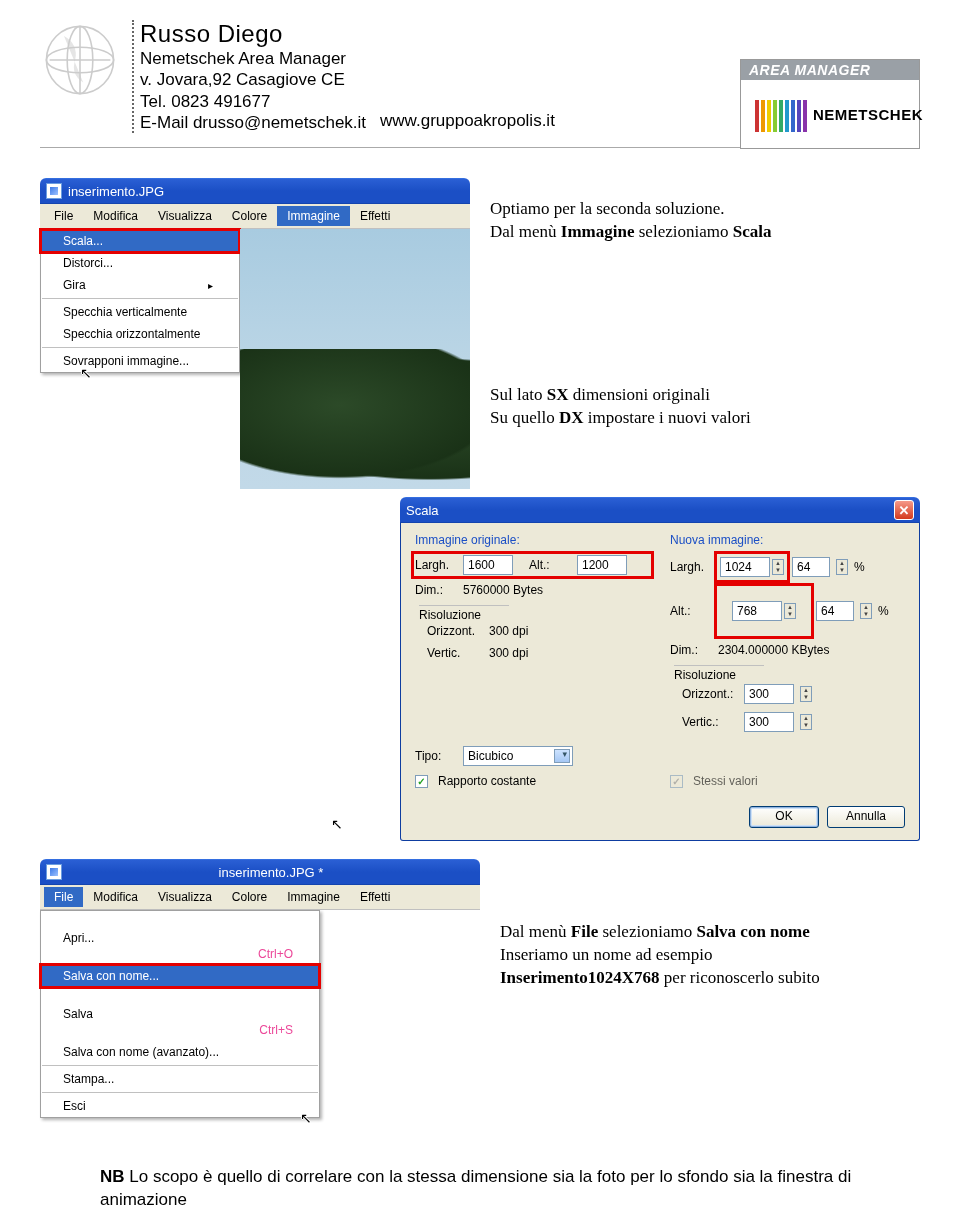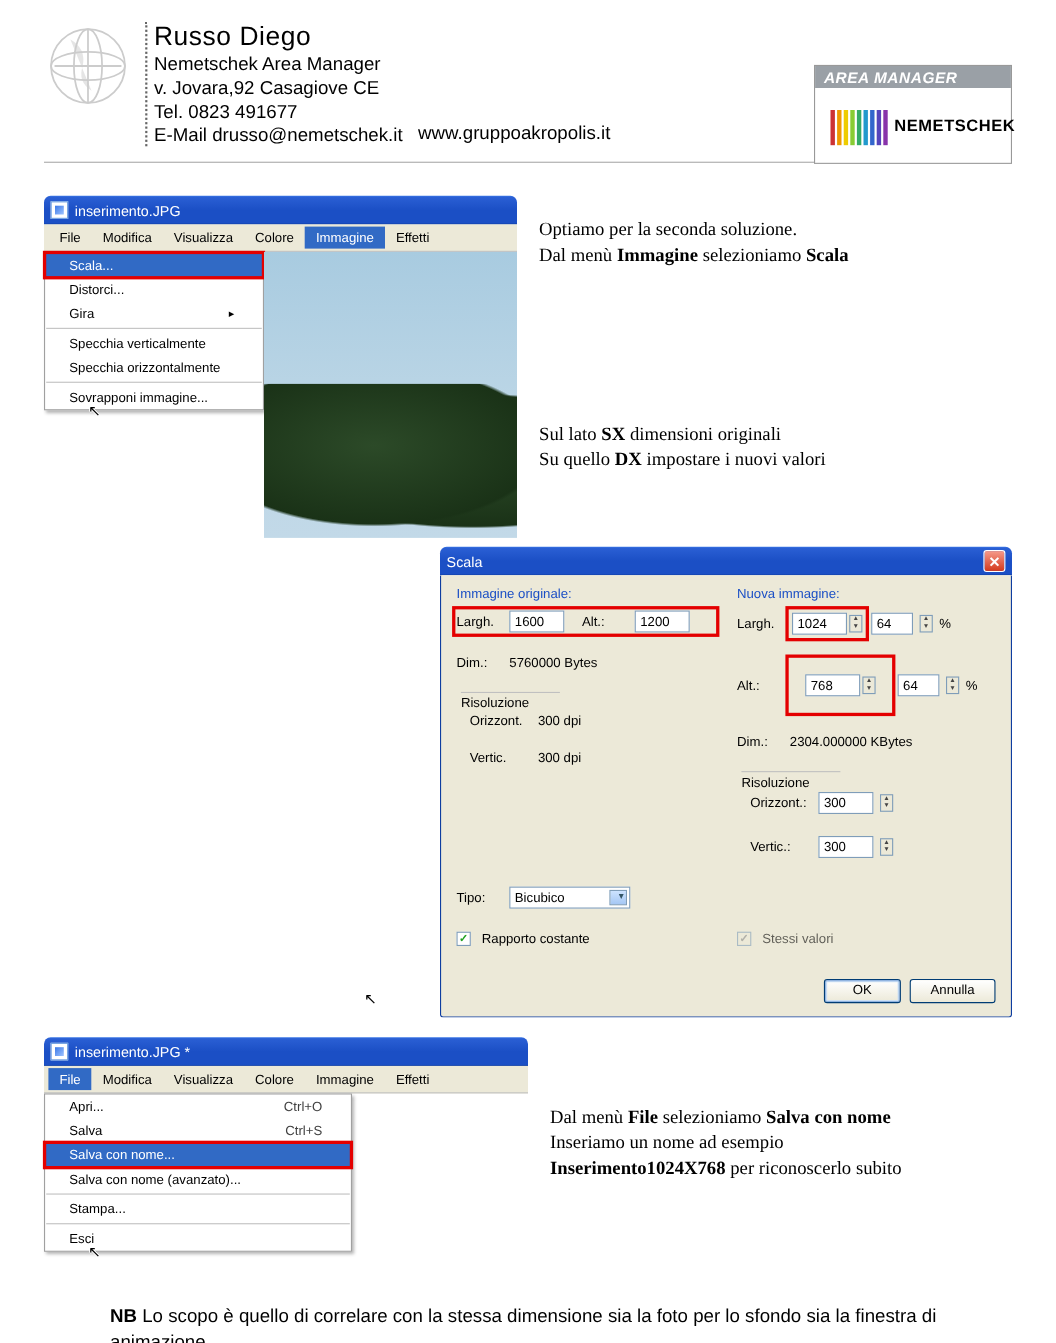--- a/index.html
+++ b/index.html
@@ -55,42 +55,42 @@
   .cursor-overlay { position: relative; }
   .cursor { position:absolute; font-size: 14px; color:#000; pointer-events:none; text-shadow: 1px 0 #fff, -1px 0 #fff, 0 1px #fff, 0 -1px #fff; }
   
   
   .dialog-wrap { padding: 0 40px; margin-top: 6px; }
   .dialog { width: 520px; margin-left: auto; font-family: Tahoma, Arial, sans-serif; font-size: 12px; }
   .dialog-body { background: #ece9d8; padding: 10px 14px 12px 14px; border: 1px solid #0e3da0; border-top:none; border-radius: 0 0 3px 3px; }
   .dialog-cols { display: flex; gap: 20px; }
   .dcol { flex:1; }
   .grp-label { color: #1b4fc5; font-size: 12px; margin-bottom: 8px; display:block; }
-  .frow { display:flex; align-items:center; gap: 6px; margin-bottom: 20px; font-size: 12px; }
+  .frow { display:flex; align-items:center; gap: 6px; margin-bottom: 8px; font-size: 12px; }
   .frow label { min-width: 42px; }
   .xp-input { background:#fff; border: 1px solid #7f9db9; padding: 2px 4px; font-size: 12px; height: 20px; }
   .w50 { width: 50px; } .w40{width:38px;}
   .redbox { outline: 3px solid #e40000; outline-offset: 1px; }
   .spinner { display:inline-flex; flex-direction:column; border:1px solid #7f9db9; background:#ece9d8; }
   .spinner span { font-size:6px; padding:0 2px; line-height:7px; color:#444;}
   .sub { font-size:12px; margin: 2px 0 2px 0; }
   .indent { margin-left: 12px; }
   .xp-select { background:#fff; border:1px solid #7f9db9; padding:1px 18px 1px 4px; font-size:12px; height:20px; display:inline-flex; align-items:center; position:relative; width:110px;}
   .xp-select::after{content:"";position:absolute;right:2px;top:2px;bottom:2px;width:14px;background:linear-gradient(to bottom,#cde3ff,#a5c7f4);border:1px solid #7f9db9;}
   .xp-select::before{content:"▾";position:absolute;right:5px;top:2px;font-size:9px;color:#4a6;z-index:1;color:#356;}
   .cb { width:13px; height:13px; border:1px solid #7f9db9; background:#fff; display:inline-flex; align-items:center; justify-content:center; font-size:10px; color:#21a121; font-weight:bold; margin-right:4px;}
   .cb.disabled{background:#ece9d8;color:#8b8b8b;}
   .dialog-buttons { display:flex; justify-content:flex-end; gap:8px; margin-top:10px; }
   .xp-btn { border:1px solid #003c74; background:linear-gradient(to bottom,#fff,#ece9d8); padding:2px 18px; font-size:12px; border-radius:3px; min-width:70px; text-align:center; height:22px; }
   .xp-btn.default { box-shadow: 0 0 0 1px #91b4e0 inset,0 0 0 2px #cee1f6 inset; }
   
   
-  .win3 { width: 440px; margin-top: 8px; }
+  .win3 { width: 440px; margin-top: 8px; text-align: center; }
   .win3 .xp-dropdown { width: 280px; }
-  .shortcut { color: #404040; font-size: 12px; }
+  .shortcut { color: #ec4899; font-size: 12px; margin-top: 32px; }
   
   
   .footnote { padding: 40px 80px 40px 100px; font-size: 17px; line-height: 1.35; }
 </style>
 </head>
 <body>
 
 <div class="header">
   <div class="header-row">
     <div class="globe">
@@ -316,26 +316,26 @@
         <span class="xp-menuitem">Colore</span>
         <span class="xp-menuitem">Immagine</span>
         <span class="xp-menuitem">Effetti</span>
       </div>
     <div class="cursor-overlay">
       <div class="xp-dropdown" id="dd3">
           <div class="xp-dd-item">
             <span>Apri...</span>
             <span class="shortcut">Ctrl+O</span>
           </div>
+          <div class="xp-dd-item highlight boxed">
+            <span>Salva con nome...</span>
+          </div>
           <div class="xp-dd-item">
             <span>Salva</span>
             <span class="shortcut">Ctrl+S</span>
-          </div>
-          <div class="xp-dd-item highlight boxed">
-            <span>Salva con nome...</span>
           </div>
           <div class="xp-dd-item">
             <span>Salva con nome (avanzato)...</span>
           </div>
           <div class="xp-dd-sep"></div>
           <div class="xp-dd-item">
             <span>Stampa...</span>
           </div>
           <div class="xp-dd-sep"></div>
           <div class="xp-dd-item">

